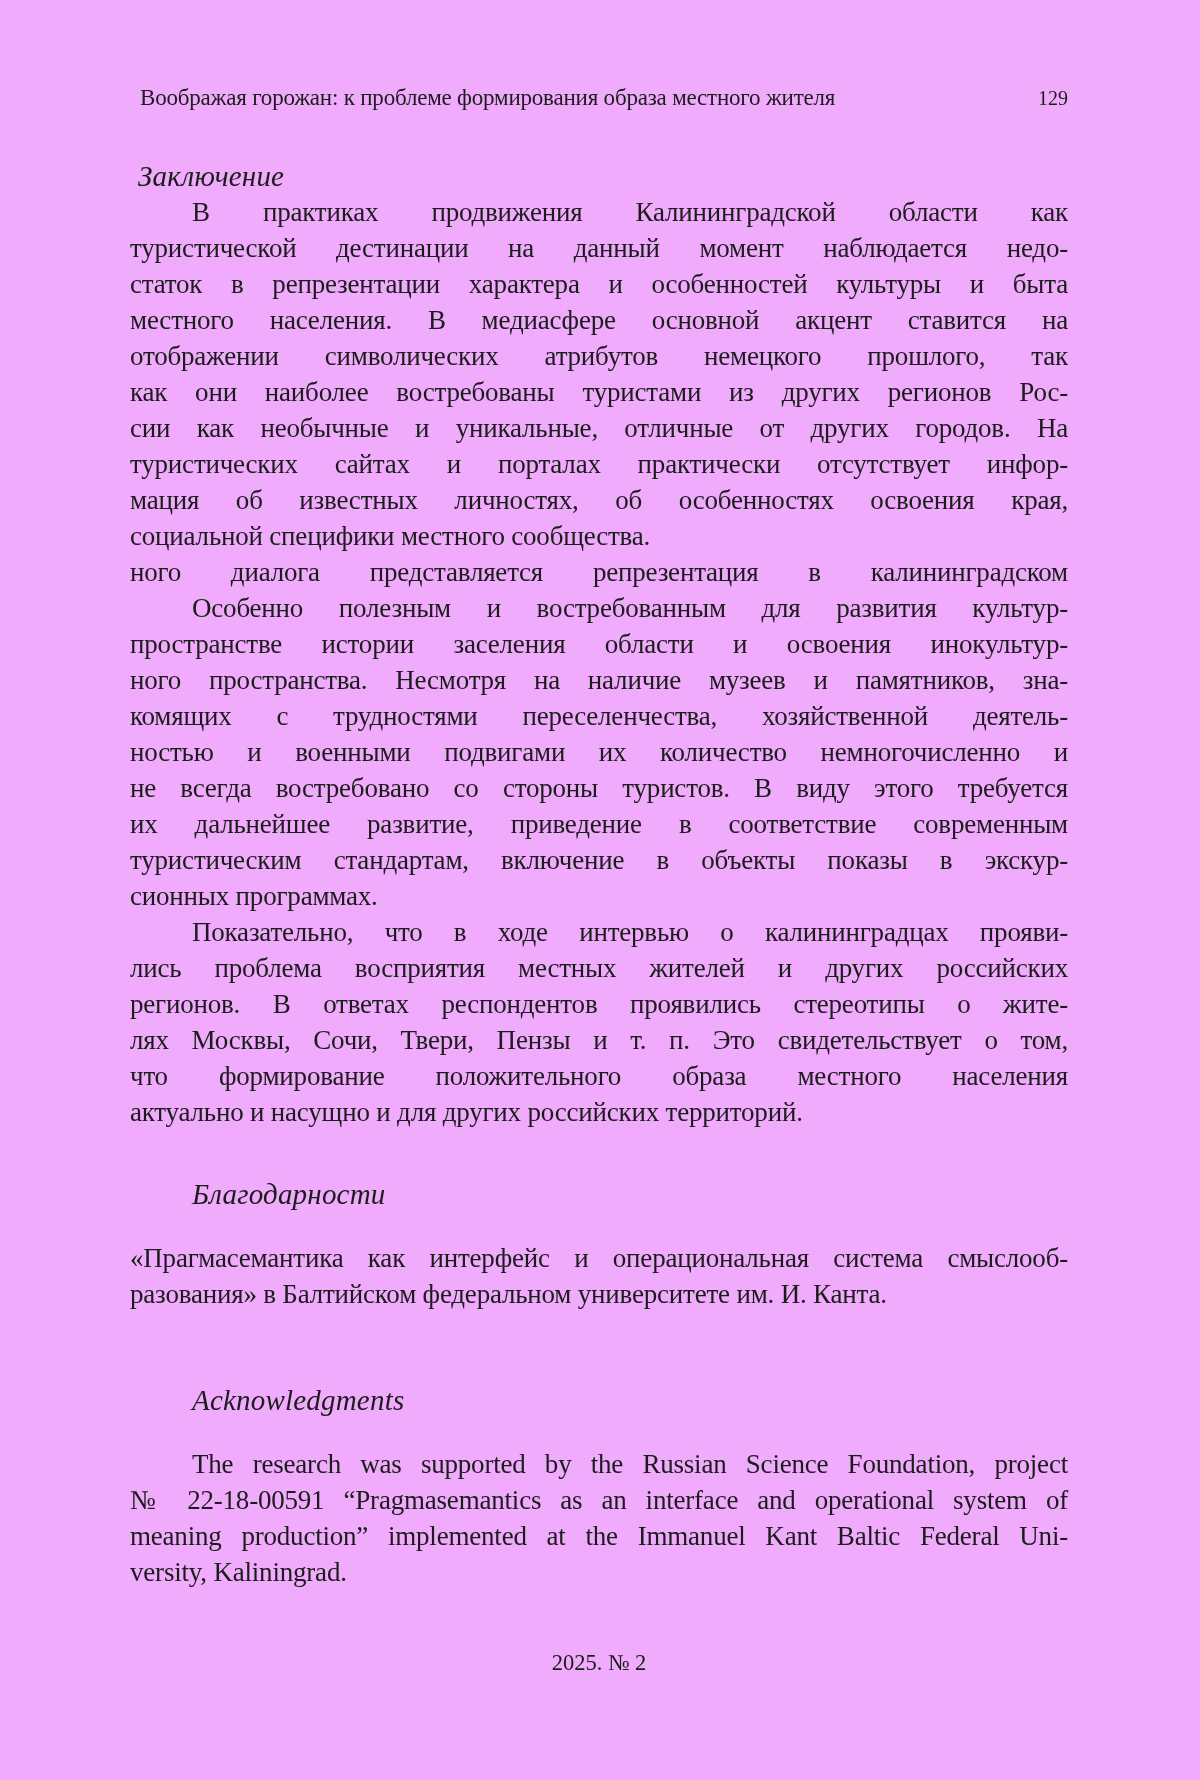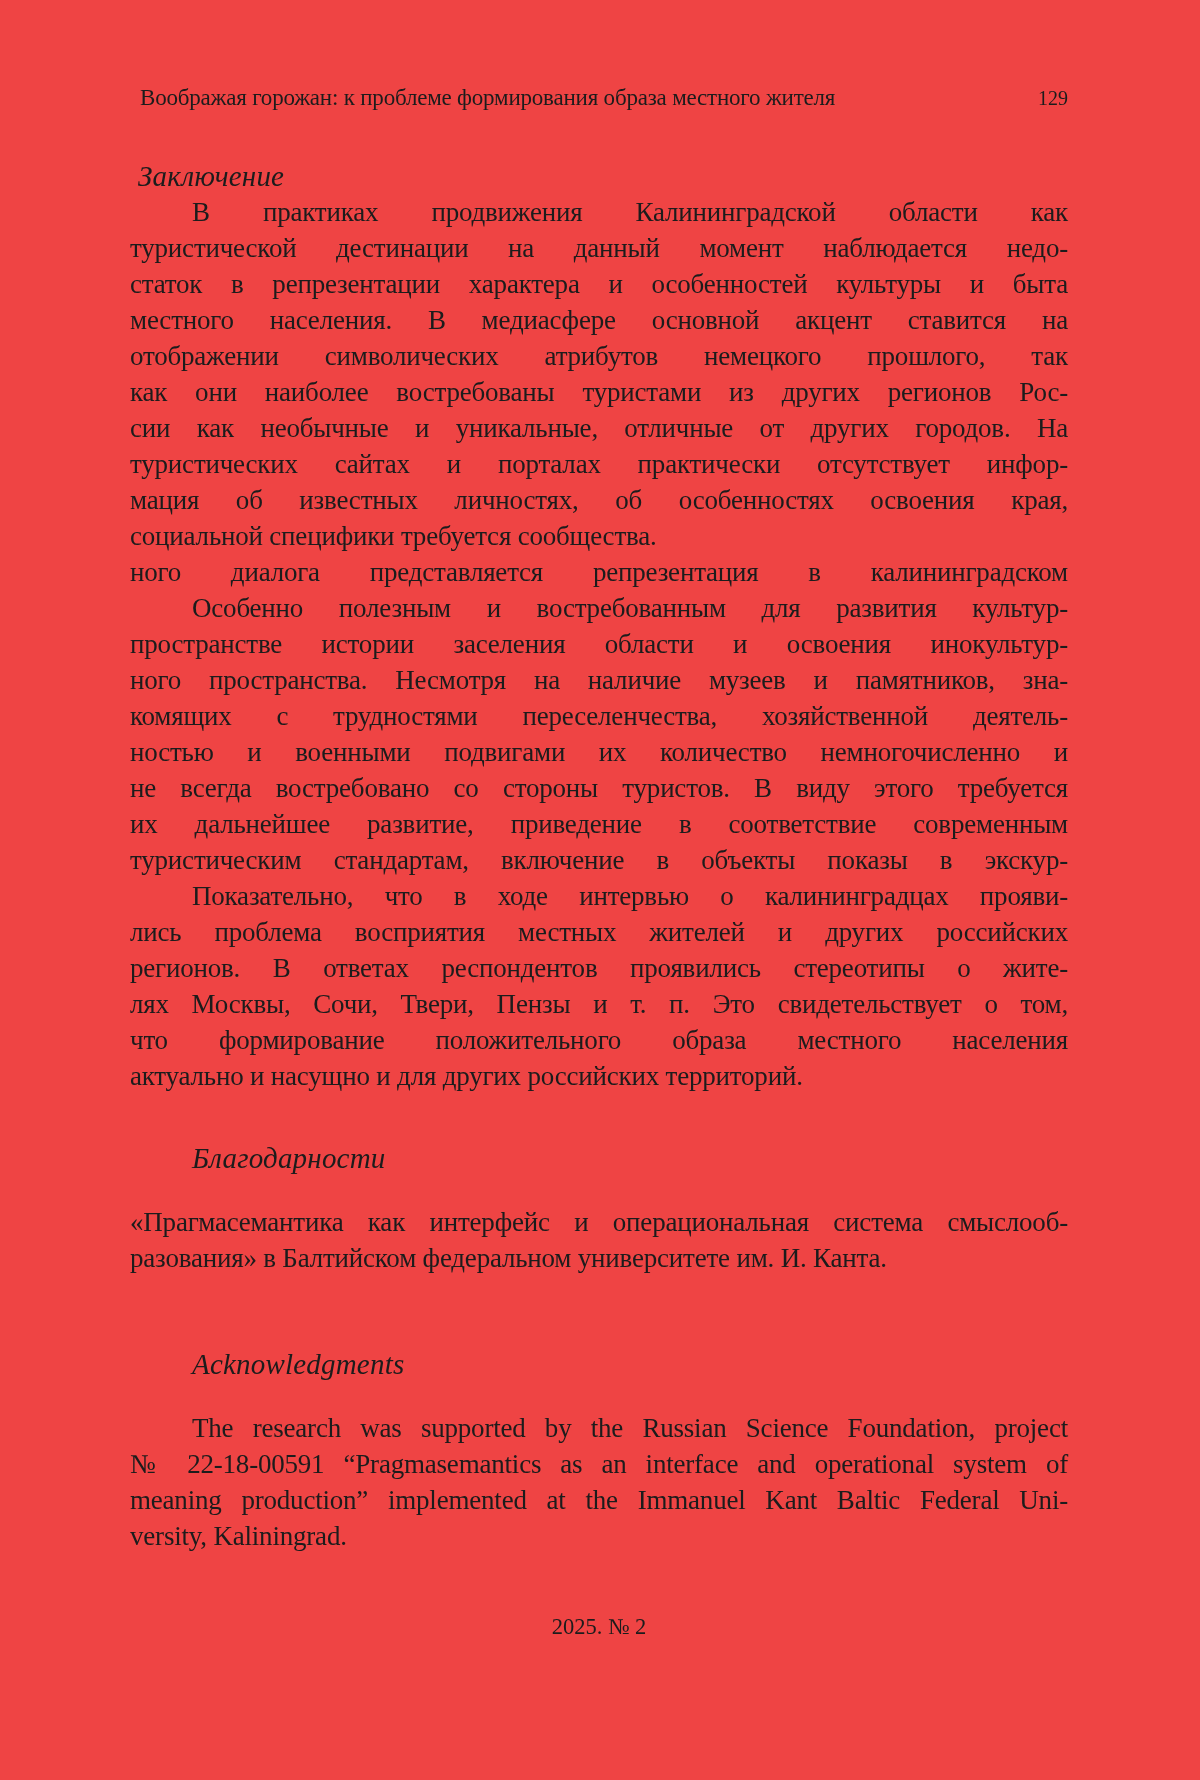--- a/index.html
+++ b/index.html
@@ -1,21 +1,21 @@
 <!DOCTYPE html>
 <html lang="ru"><head>
 <meta charset="utf-8">
 <style>
   * { margin: 0; padding: 0; box-sizing: border-box; }
   html, body { background: #ffffff; }
   .page {
     position: relative;
     width: 1200px;
     height: 1780px;
-    background: #ef4444;
+    background: #f0abfc;
     color: #1c1c1c;
     font-family: "Liberation Serif", "DejaVu Serif", serif;
     padding: 82px 132px 0 130px;
     overflow: hidden;
   }
   .running-head {
     display: flex;
     justify-content: space-between;
     align-items: baseline;
     line-height: 32px;
@@ -74,32 +74,33 @@
   <div class="para para-first">
       <div class="line first">В практиках продвижения Калининградской области как</div>
       <div class="line">туристической дестинации на данный момент наблюдается недо-</div>
       <div class="line">статок в репрезентации характера и особенностей культуры и быта</div>
       <div class="line">местного населения. В медиасфере основной акцент ставится на</div>
       <div class="line">отображении символических атрибутов немецкого прошлого, так</div>
       <div class="line">как они наиболее востребованы туристами из других регионов Рос-</div>
       <div class="line">сии как необычные и уникальные, отличные от других городов. На</div>
       <div class="line">туристических сайтах и порталах практически отсутствует инфор-</div>
       <div class="line">мация об известных личностях, об особенностях освоения края,</div>
-      <div class="line last">социальной специфики требуется сообщества.</div>
+      <div class="line last">социальной специфики местного сообщества.</div>
     </div>
   <div class="para">
       <div class="line">ного диалога представляется репрезентация в калининградском</div>
       <div class="line first">Особенно полезным и востребованным для развития культур-</div>
       <div class="line">пространстве истории заселения области и освоения инокультур-</div>
       <div class="line">ного пространства. Несмотря на наличие музеев и памятников, зна-</div>
       <div class="line">комящих с трудностями переселенчества, хозяйственной деятель-</div>
       <div class="line">ностью и военными подвигами их количество немногочисленно и</div>
       <div class="line">не всегда востребовано со стороны туристов. В виду этого требуется</div>
       <div class="line">их дальнейшее развитие, приведение в соответствие современным</div>
       <div class="line">туристическим стандартам, включение в объекты показы в экскур-</div>
+      <div class="line last">сионных программах.</div>
     </div>
   <div class="para">
       <div class="line first">Показательно, что в ходе интервью о калининградцах прояви-</div>
       <div class="line">лись проблема восприятия местных жителей и других российских</div>
       <div class="line">регионов. В ответах респондентов проявились стереотипы о жите-</div>
       <div class="line">лях Москвы, Сочи, Твери, Пензы и т. п. Это свидетельствует о том,</div>
       <div class="line">что формирование положительного образа местного населения</div>
       <div class="line last">актуально и насущно и для других российских территорий.</div>
     </div>
 

